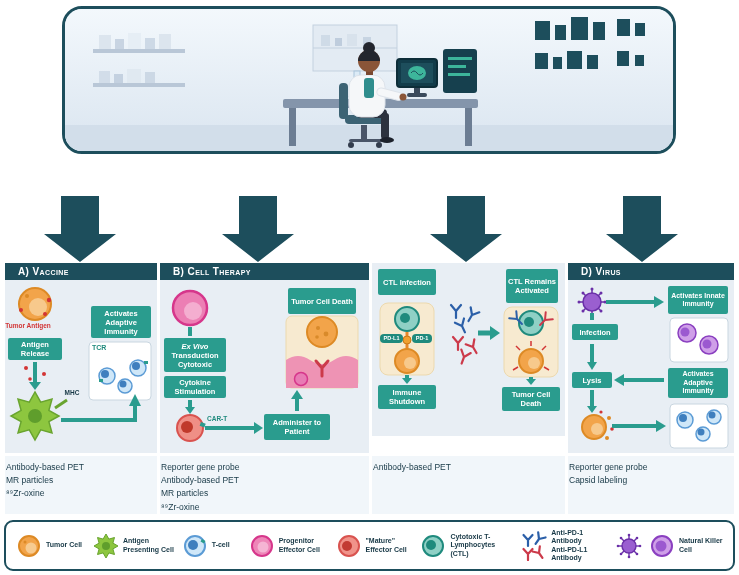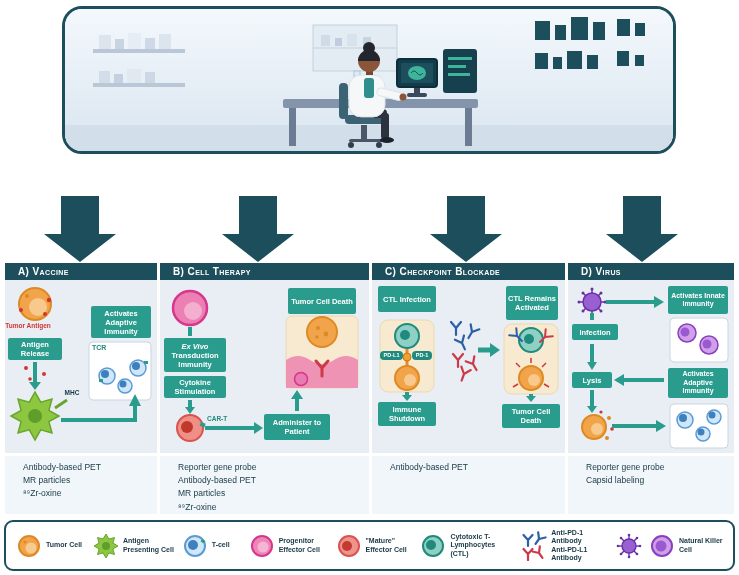--- a/index.html
+++ b/index.html
@@ -33,21 +33,21 @@
 
   .tealbox{position:absolute;background:var(--teal);color:#fff;font-weight:bold;font-size:7.5px;
            line-height:1.2;display:flex;flex-direction:column;align-items:center;justify-content:center;
            text-align:center;border-radius:2px;padding:1px 2px;box-sizing:border-box;}
   .smalllbl{position:absolute;font-weight:bold;text-align:center;line-height:1.1;}
   .pill{position:absolute;background:#1f8a7d;color:#fff;font-weight:bold;font-size:5.5px;
         line-height:9px;height:9px;text-align:center;border-radius:4px;}
 
   
   .notes{position:absolute;top:456px;height:58px;background:#f1f6fa;box-sizing:border-box;
-         padding:5px 18px;color:var(--ink);font-size:8.5px;line-height:1.55;}
+         padding:5px 1px;color:var(--ink);font-size:8.5px;line-height:1.55;}
 
   
   .legend{position:absolute;left:4px;top:520px;width:731px;height:51px;background:#fff;
           border:2.5px solid var(--dark);border-radius:9px;box-sizing:border-box;
           display:flex;align-items:center;justify-content:space-between;padding:0 10px;}
   .legend-item{display:flex;align-items:center;gap:4px;}
   .legend-label{font-size:7px;font-weight:bold;color:var(--ink);line-height:1.15;}
 </style>
 </head>
 <body>
@@ -256,30 +256,29 @@
             <circle cx="157" cy="57" r="1.8" fill="#d98a2a"></circle>
           <path d="M126,80 Q138,72 150,80 T174,80 T198,80 L198,108 L126,108 Z" fill="#ee93b4"></path>
           <path d="M162,96 L162,88 M162,88 L156,81 M162,88 L168,81" stroke="#cc3a4a" stroke-width="3" fill="none" stroke-linecap="round"></path>
           <circle cx="141" cy="99" r="6.5" fill="#e87bb4" stroke="#d6368b" stroke-width="1.5"></circle>
         </g>
       </svg>
       <div class="tealbox" style="left:128px;top:8px;width:68px;height:26px;">Tumor Cell Death</div>
       <div class="tealbox" style="left:4px;top:58px;width:62px;height:34px;">
         <span style="font-style:italic;">Ex Vivo</span>
         <span>Transduction</span>
-        <span>Immunity</span>
+        <span>Cytotoxic</span>
       </div>
       <div class="tealbox" style="left:4px;top:96px;width:62px;height:22px;">Cytokine Stimulation</div>
       <div class="smalllbl" style="left:47px;top:135px;width:32px;color:#1f8a7d;font-size:6.5px;text-align:left;">CAR-T</div>
       <div class="tealbox" style="left:104px;top:134px;width:66px;height:26px;">Administer to Patient</div>
     </div>
   </div>
 
   <div class="panel" style="left:372px;width:193px;">
-    <div class="panel-header">C) Checkpoint Blockade</div>
     <div class="panel-body">
       <svg width="193" height="173" viewBox="0 0 193 173">
 
         <g>
           <rect x="8" y="40" width="54" height="72" rx="8" fill="#f7ead0" stroke="#ecd9ae"></rect>
           <circle cx="35" cy="56" r="12" fill="#8fd0c5" stroke="#1f8a7d" stroke-width="2"></circle>
           <circle cx="33" cy="55" r="5" fill="#1f8a7d"></circle>
           <line x1="35" y1="69" x2="35" y2="86" stroke="#e8882a" stroke-width="3"></line>
           <circle cx="35" cy="77" r="4" fill="#f0a030" stroke="#c87818"></circle>
           <circle cx="35" cy="98" r="12" fill="#f2a44a" stroke="#dd8a25" stroke-width="2"></circle>

